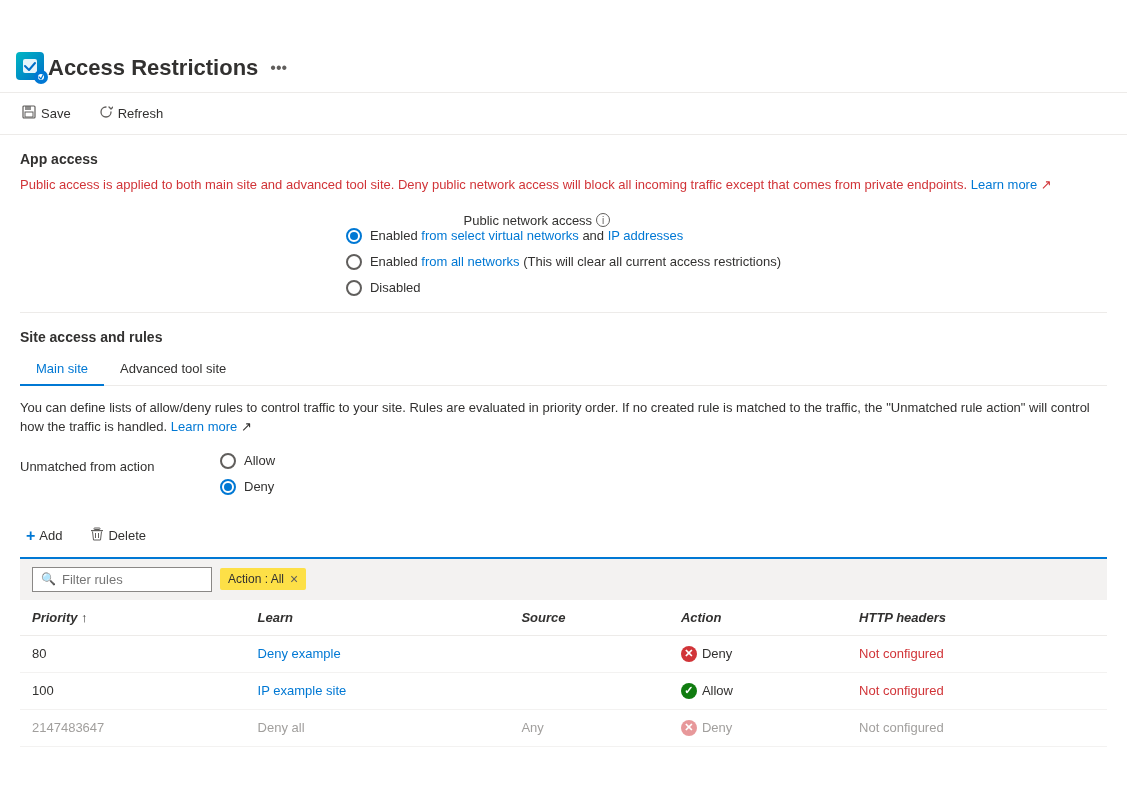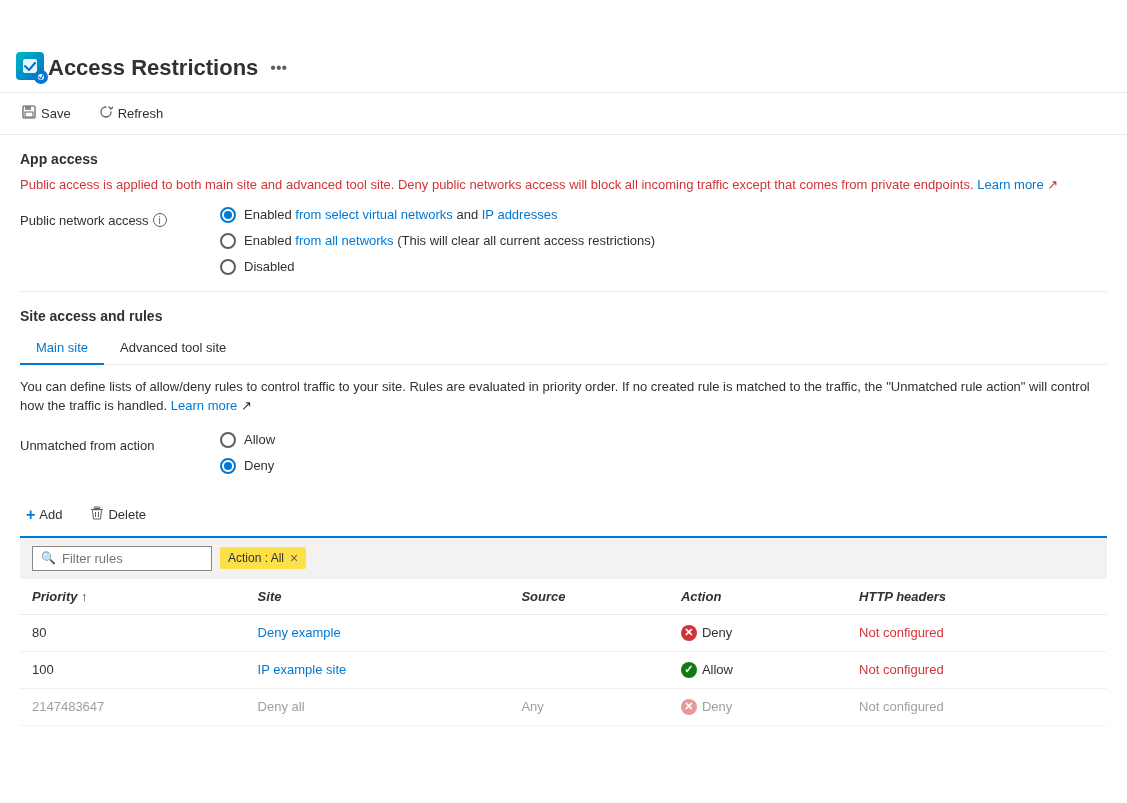--- a/index.html
+++ b/index.html
@@ -21,21 +21,21 @@
     .main-content { padding: 16px 20px; }
     
     
     .section-title { font-size: 14px; font-weight: 600; color: #323130; margin-bottom: 8px; }
     
     
     .info-text { font-size: 13px; color: #d13438; margin-bottom: 12px; line-height: 1.5; }
     .info-text a { color: #0078d4; text-decoration: none; }
     
     
-    .field-row { display: flex; align-items: flex-start; margin-bottom: 16px; }
+    .field-row { display: flex; align-items: center; margin-bottom: 16px; flex-direction: column; }
     .field-label { width: 200px; flex-shrink: 0; font-size: 13px; color: #323130; padding-top: 6px; display: flex; align-items: center; gap: 4px; }
     .field-label .info-icon { width: 14px; height: 14px; border-radius: 50%; border: 1.5px solid #605e5c; display: inline-flex; align-items: center; justify-content: center; font-size: 10px; color: #605e5c; cursor: pointer; }
     .radio-group { display: flex; flex-direction: column; gap: 10px; }
     .radio-option { display: flex; align-items: center; gap: 8px; font-size: 13px; cursor: pointer; }
     .radio-circle { width: 16px; height: 16px; border-radius: 50%; border: 2px solid #605e5c; display: flex; align-items: center; justify-content: center; flex-shrink: 0; }
     .radio-circle.selected { border-color: #0078d4; }
     .radio-circle.selected::after { content: ''; width: 8px; height: 8px; border-radius: 50%; background: #0078d4; }
     .radio-text { color: #323130; }
     .radio-text span.highlight { color: #0078d4; }
     
@@ -141,21 +141,21 @@
       </span>
       <span>Refresh</span>
     </button>
   </div>
 
   <div class="main-content">
 
     <div class="section-title">App access</div>
 
     <div class="info-text">
-      <span>Public access is applied to both main site and advanced tool site. Deny public networks access will block all incoming traffic except that comes from private endpoints.</span>
+      <span>Public access is applied to both main site and advanced tool site. Deny public network access will block all incoming traffic except that comes from private endpoints.</span>
       <a href="#">Learn more</a>
       <span> ↗</span>
     </div>
 
     <div class="field-row">
       <div class="field-label">
         <span>Public network access</span>
         <span class="info-icon">i</span>
       </div>
       <div class="radio-group">
@@ -239,21 +239,21 @@
         <div class="filter-tag">
           <span>Action : All</span>
           <span class="close-btn">×</span>
         </div>
       </div>
 
       <table class="rules-table">
         <thead>
           <tr>
             <th>Priority ↑</th>
-            <th>Site</th>
+            <th>Learn</th>
             <th>Source</th>
             <th>Action</th>
             <th>HTTP headers</th>
           </tr>
         </thead>
         <tbody>
 
           <tr class="">
             <td>80</td>
             <td>

